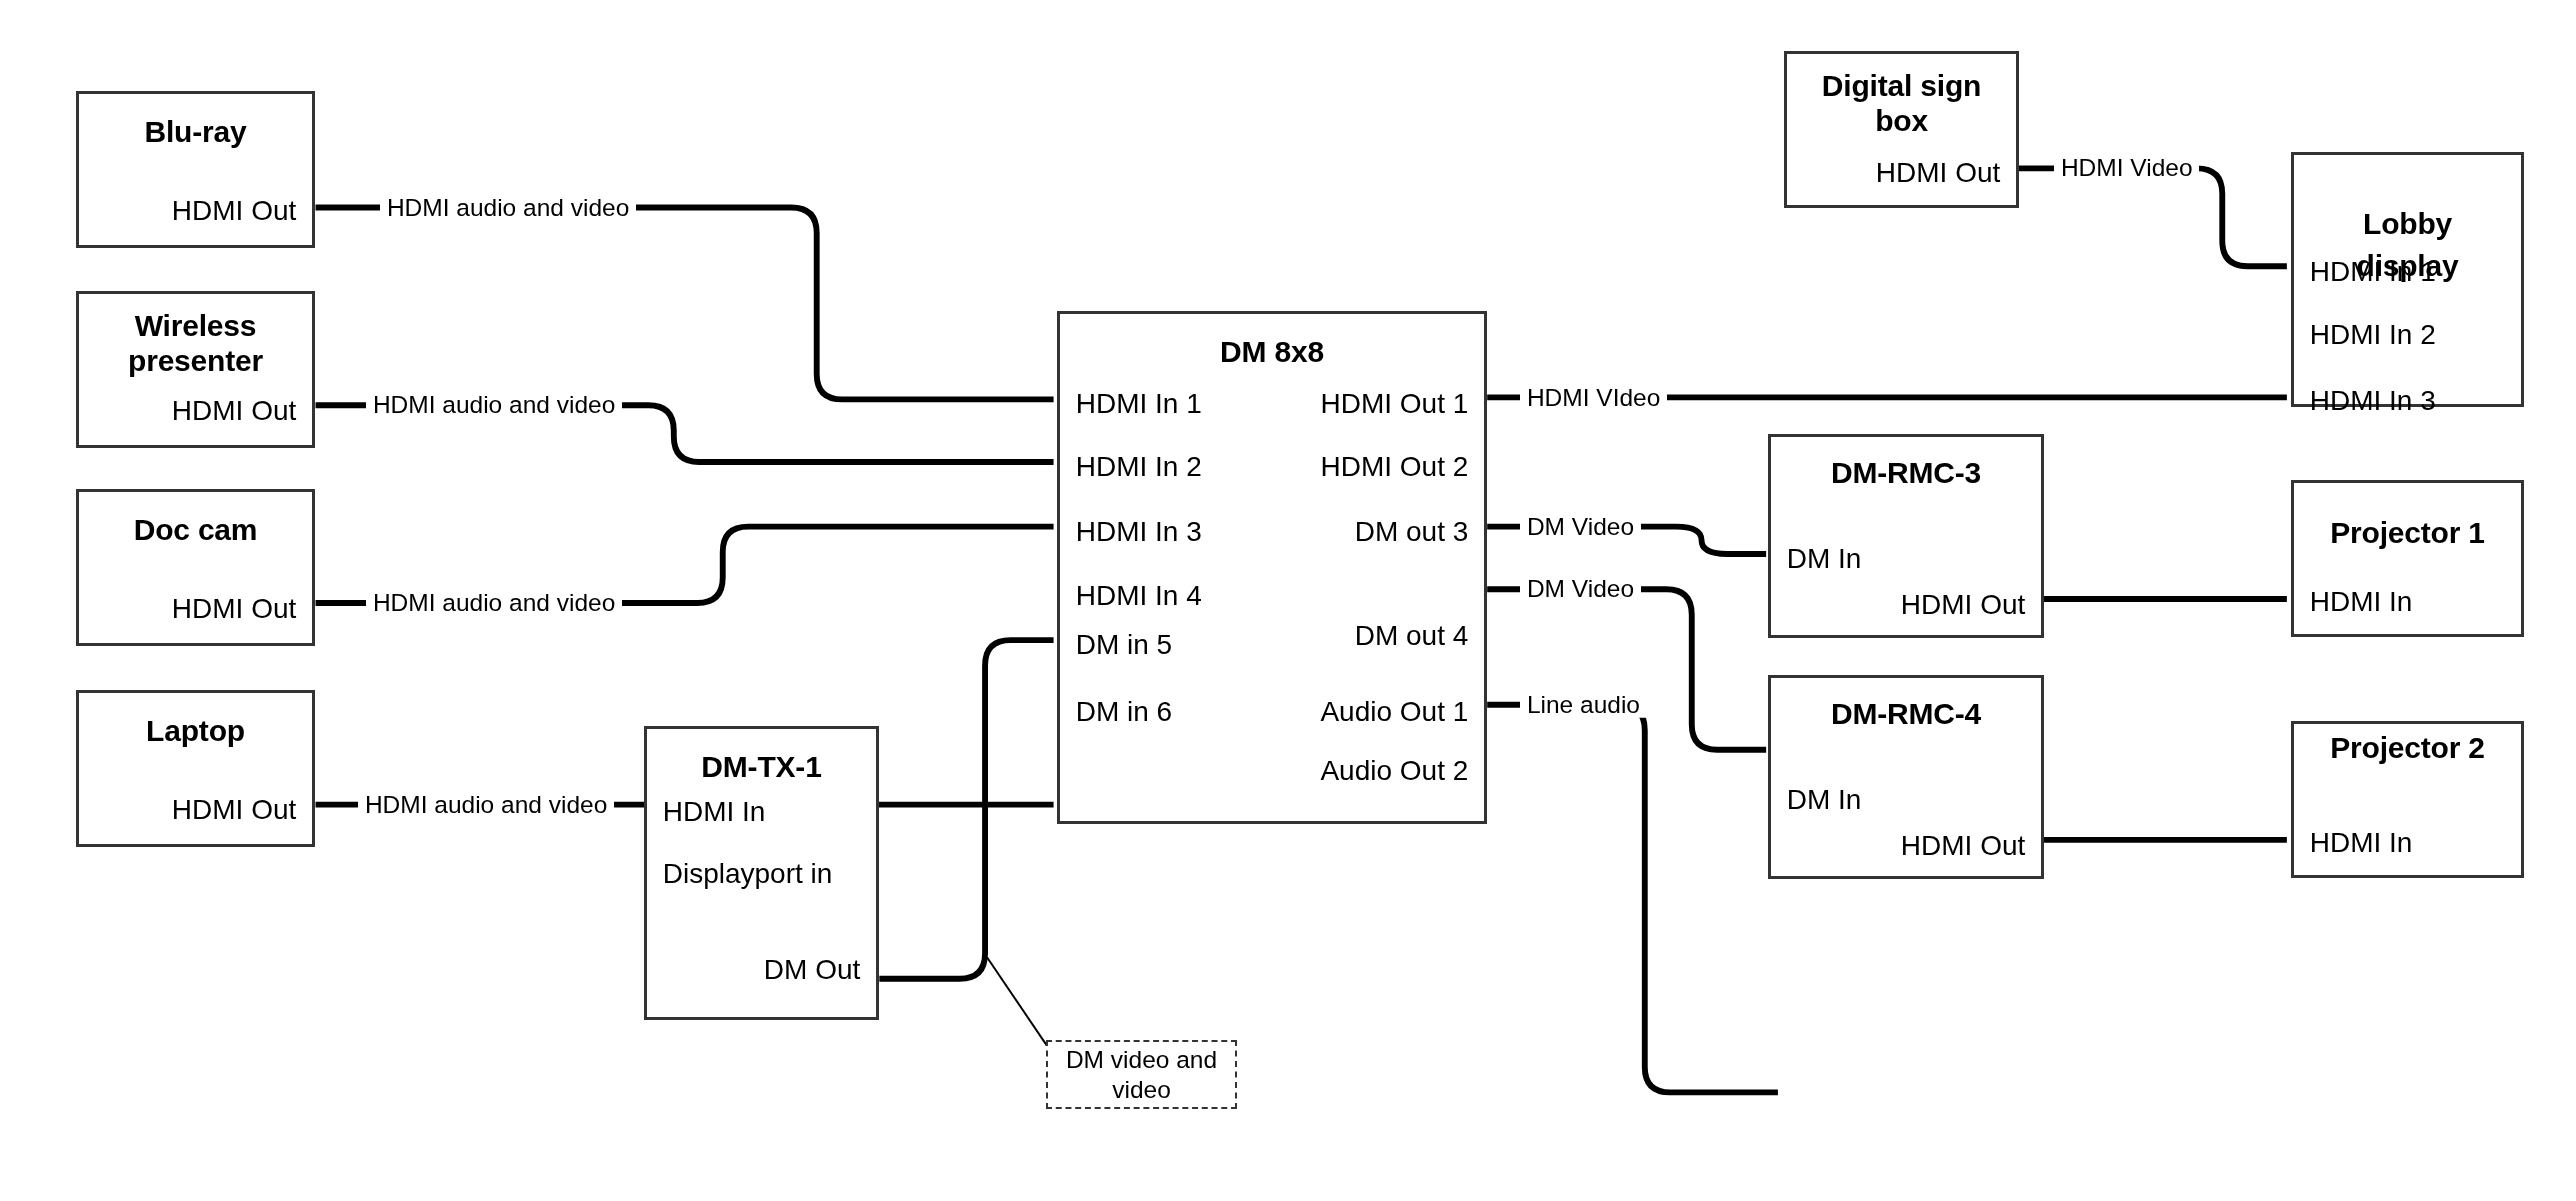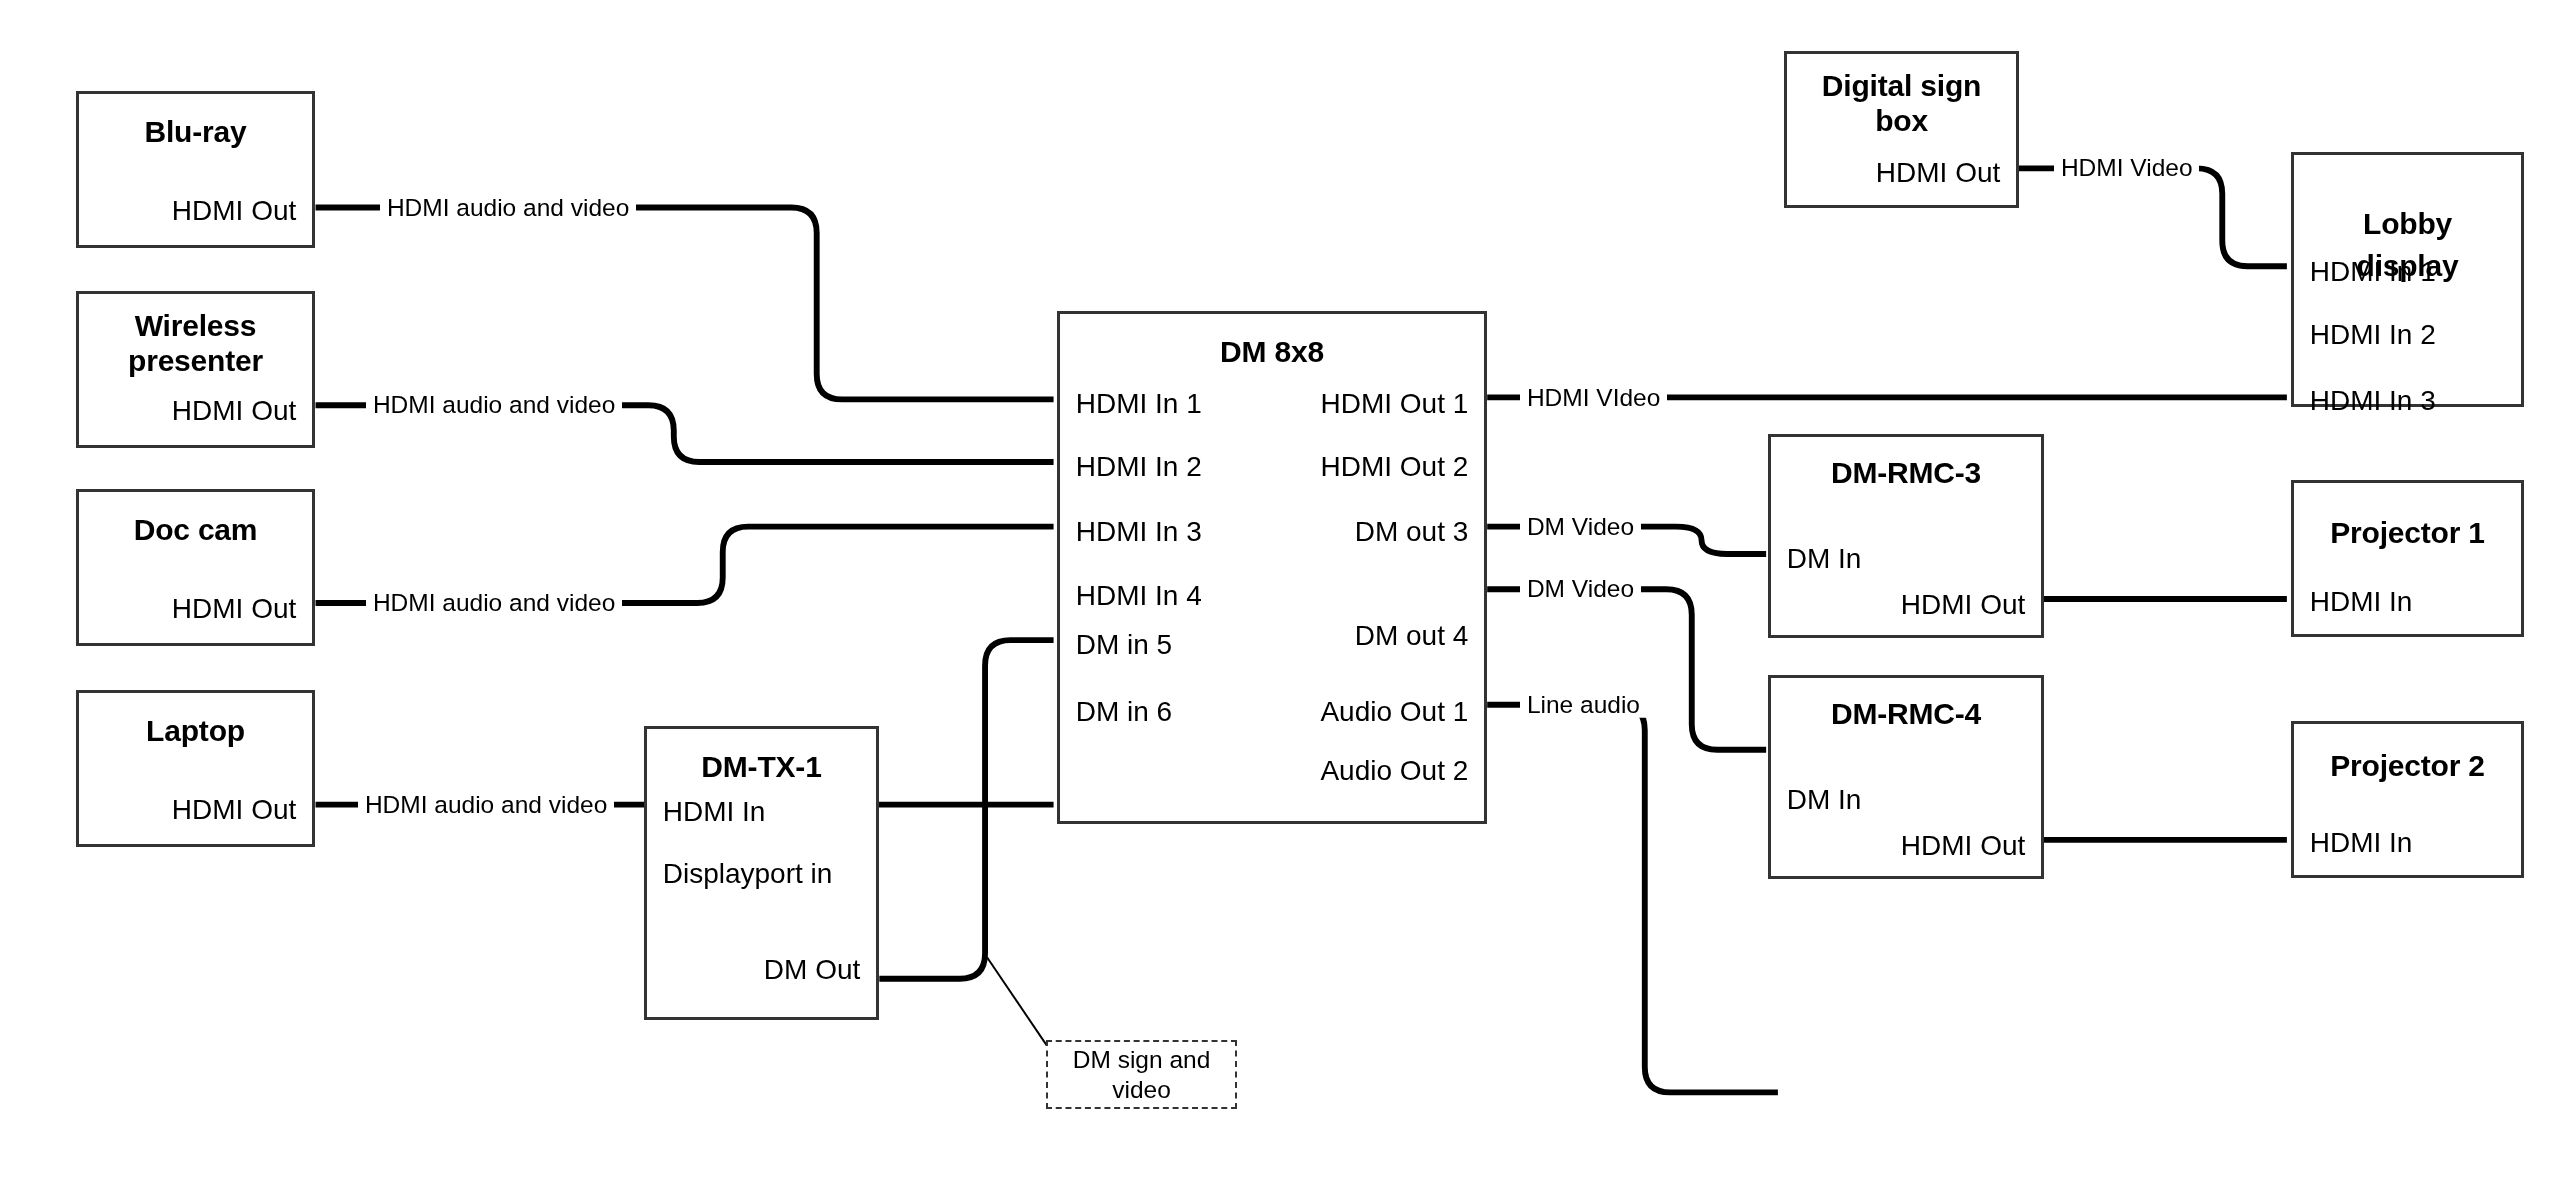--- a/index.html
+++ b/index.html
@@ -204,28 +204,28 @@
     <div class="port left" style="top:106px;">DM In</div>
     <div class="port right" style="top:152px;">HDMI Out</div>
   </div>
 
   <div class="box" style="left:2291px; top:480px; width:233px; height:157px;">
     <div class="box-title" style="top:32px;">Projector 1</div>
     <div class="port left" style="top:103px;">HDMI In</div>
   </div>
 
   <div class="box" style="left:2291px; top:721px; width:233px; height:157px;">
-    <div class="box-title" style="top:24px;">Projector 2</div>
+    <div class="box-title" style="top:6px;">Projector 2</div>
     <div class="port left" style="top:103px;">HDMI In</div>
   </div>
 
 
   <div class="callout" style="left:1046px; top:1040px; width:191px; height:69px;">
     <div>
-      <div>DM sign and</div>
+      <div>DM video and</div>
       <div>video</div>
     </div>
   </div>
 
   <div class="link-label" style="left:380px; top:208px;">HDMI audio and video</div>
 
   <div class="link-label" style="left:366px; top:405px;">HDMI audio and video</div>
 
   <div class="link-label" style="left:366px; top:603px;">HDMI audio and video</div>
 

